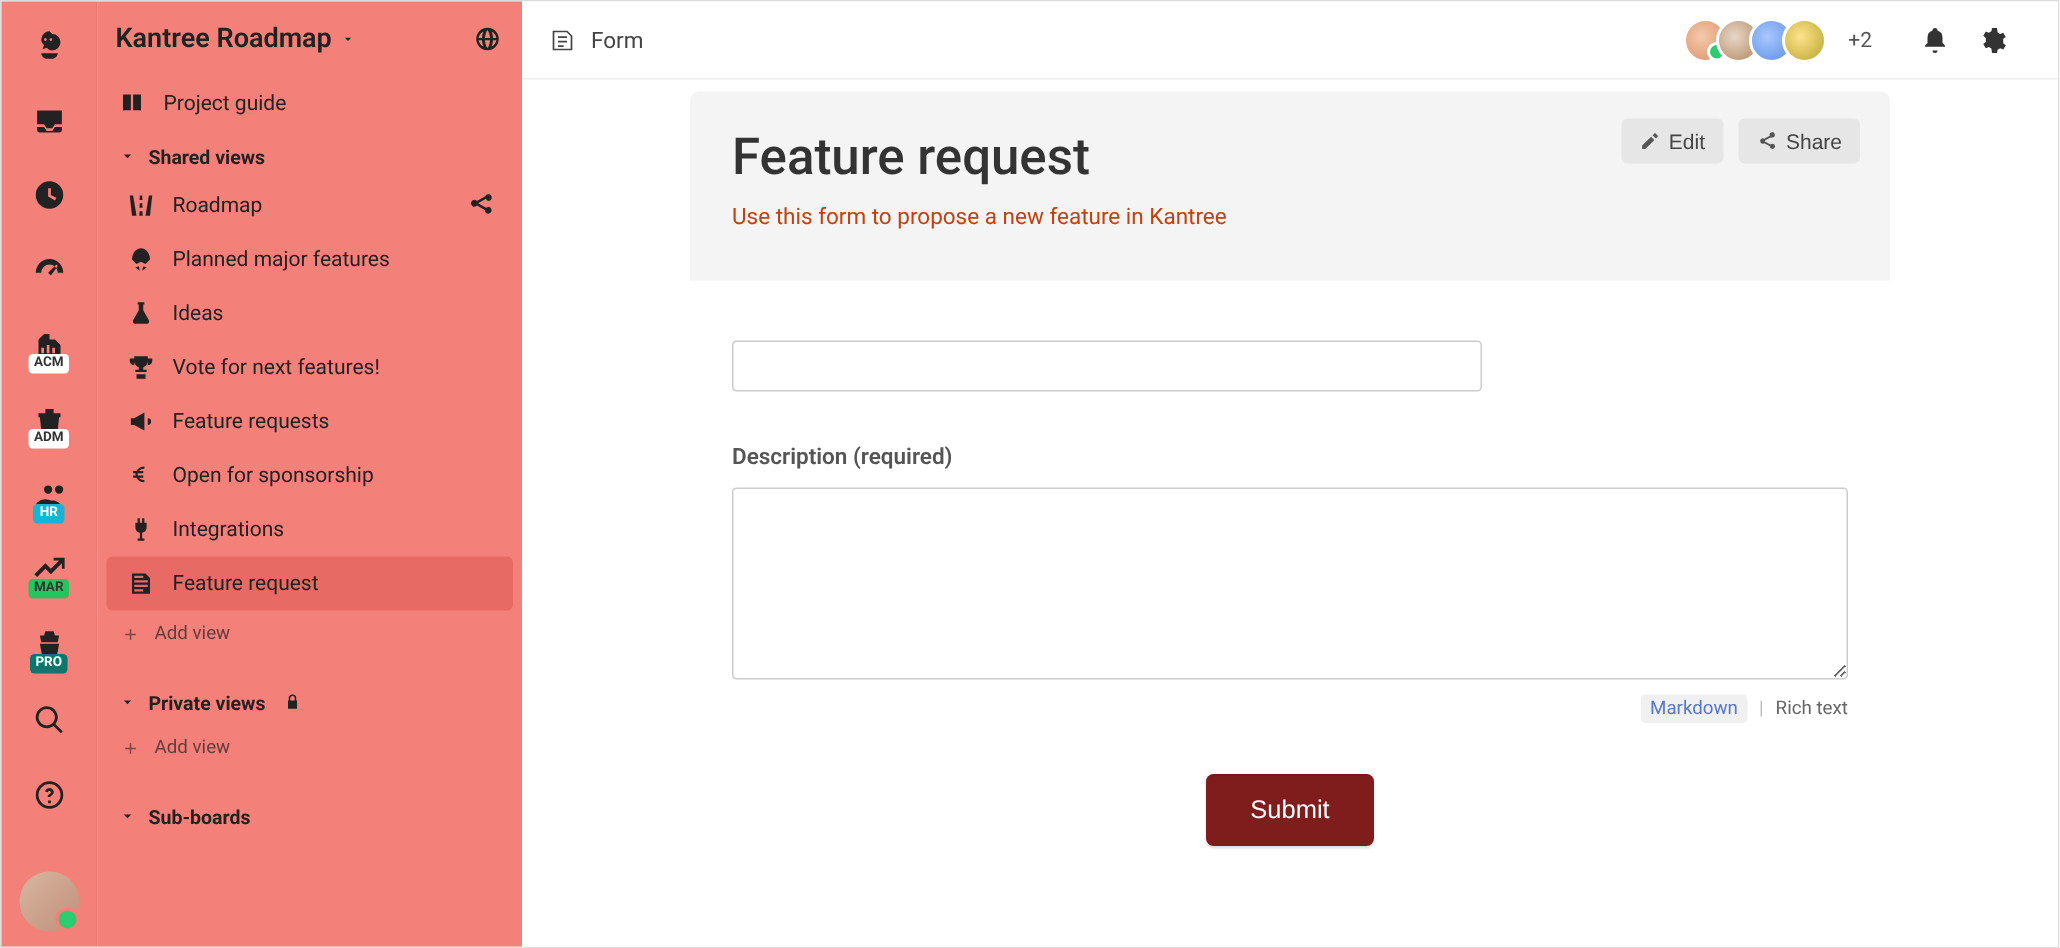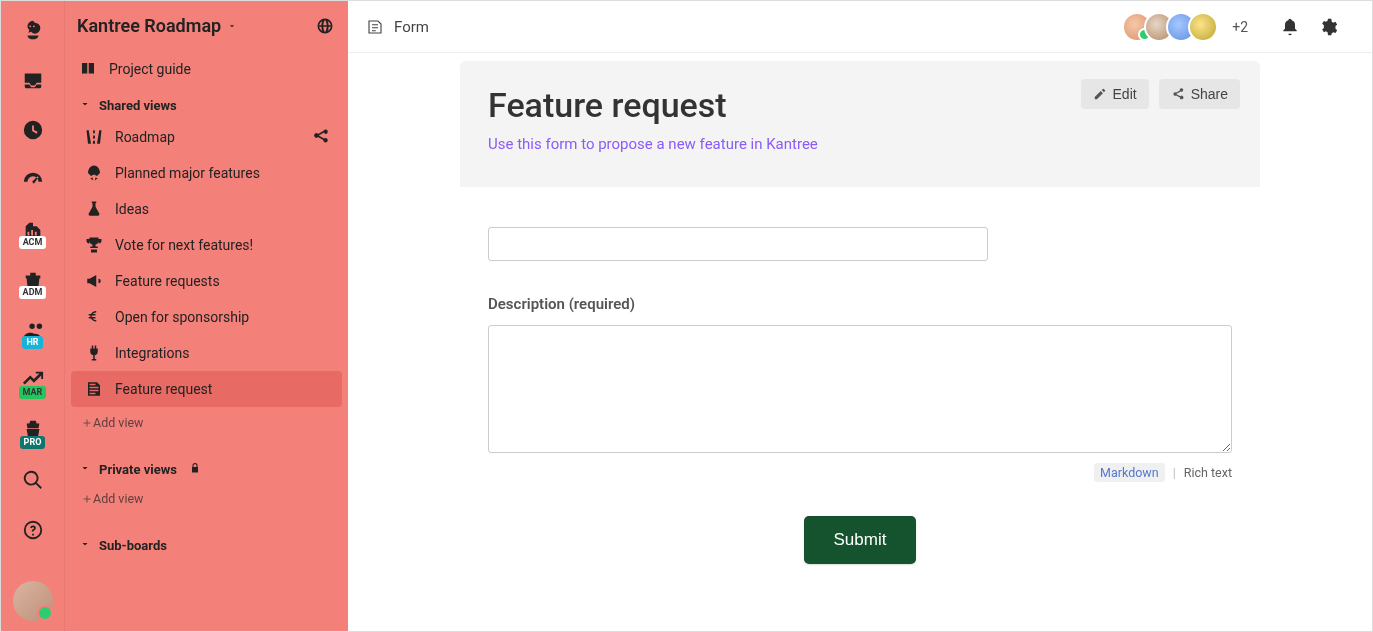--- a/index.html
+++ b/index.html
@@ -26,21 +26,21 @@
 .globe svg { width: 18px; height: 18px; fill:#222; }
 .side-scroll { overflow-y: auto; flex:1; padding-bottom: 20px; }
 .side-link { display:flex; align-items:center; gap:12px; padding: 10px 0 10px 14px; cursor:pointer; }
 .side-link svg { width:18px; height:18px; fill:#222; flex-shrink:0; }
 .section-header { display:flex; align-items:flex-start; gap:8px; padding: 10px 12px 6px 14px; font-weight:700; font-size:13px; cursor:pointer; }
 .section-header svg { width:12px; height:12px; fill:#222; }
 .view-item { display:flex; align-items:center; gap:12px; padding: 9px 12px 9px 14px; cursor:pointer; border-radius:4px; margin: 0 6px; }
 .view-item svg { width:18px; height:18px; fill:#222; flex-shrink:0; }
 .view-item.active { background: #e86a65; }
 .view-item .trailing { margin-left:auto; }
-.add-view { display:flex; align-items:center; padding: 8px 12px 8px 16px; color: rgba(34,34,34,0.7); font-size:12.5px; cursor:pointer; }
+.add-view { display:flex; align-items:center; gap:10px; padding: 8px 12px 8px 16px; color: rgba(34,34,34,0.7); font-size:12.5px; cursor:pointer; }
 .add-view svg { width:12px; height:12px; fill: rgba(34,34,34,0.6); }
 
 
 .main { flex:1; display:flex; flex-direction:column; background:#fff; position:relative; }
 .topbar { height: 52px; display:flex; align-items:center; padding: 0 34px 0 18px; border-bottom: 1px solid #eee; }
 .topbar-left { display:flex; align-items:center; gap:10px; color:#444; }
 .topbar-left svg { width:18px; height:18px; stroke:#444; fill:none; stroke-width:1.5; }
 .topbar-title { font-size:15px; color:#444; }
 .topbar-spacer { flex:1; }
 .avatars { display:flex; align-items:center; gap:0; margin-right:8px; }
@@ -51,37 +51,37 @@
 .avatar:nth-child(3){ background: radial-gradient(circle at 40% 40%, #a8c7ff, #5b8fe0);}
 .avatar:nth-child(4){ background: radial-gradient(circle at 40% 40%, #ffe38a, #b8a52f);}
 .plus-count { font-size:14px; color:#555; margin-left:6px; margin-right:14px; }
 .top-icon { width:20px; height:20px; margin-left:18px; cursor:pointer; color:#333; }
 .top-icon svg { width:20px; height:20px; fill:#333; }
 
 .content-scroll { flex:1; overflow-y:auto; padding: 8px 0 40px; }
 .form-card { max-width: 800px; margin: 0 auto; background:#fff; }
 .form-header { background:#f4f4f4; border-radius:6px 6px 0 0; padding: 24px 28px 34px; position:relative; }
 .form-title { font-size: 34px; font-weight:500; color:#333; margin-bottom:10px; }
-.form-subtitle { font-size:15px; color:#8b5cf6; }
+.form-subtitle { font-size:15px; color:#c2410c; }
 .header-actions { position:absolute; top:18px; right:20px; display:flex; gap:10px; }
 .btn-grey { background:#e6e6e6; border:none; border-radius:4px; padding:7px 12px; font-size:14px; color:#444; cursor:pointer; display:flex; align-items:center; gap:6px; }
 .btn-grey svg { width:14px; height:14px; fill:#555; }
 
 .form-body { padding: 40px 28px 20px; }
 .field-label { font-weight:600; color:#555; font-size:15px; margin-bottom:12px; display:block; }
 .text-input { width: 500px; height:34px; border:1px solid #ccc; border-radius:3px; padding:6px 8px; font-size:14px; }
 .textarea { width:100%; height:128px; border:1px solid #ccc; border-radius:3px; padding:8px; font-size:14px; resize:vertical; }
 .field-block { margin-bottom: 34px; }
 .format-row { display:flex; justify-content:flex-end; gap:8px; font-size:12.5px; color:#666; margin-top:6px; align-items:center; }
 .format-badge { background:#f0f0f0; border-radius:3px; padding:2px 6px; color:#5577cc; cursor:pointer; }
 .format-sep { color:#bbb; }
 .format-plain { cursor:pointer; color:#666; }
 
 .submit-wrap { display:flex; justify-content:center; padding-top:30px; }
-.submit-btn { background:#14532d; color:#fff; border:none; border-radius:5px; padding:14px 30px; font-size:17px; cursor:pointer; box-shadow:0 1px 0 rgba(0,0,0,0.08) inset, 0 1px 2px rgba(0,0,0,0.15); }
+.submit-btn { background:#7f1d1d; color:#fff; border:none; border-radius:5px; padding:14px 30px; font-size:17px; cursor:pointer; box-shadow:0 1px 0 rgba(0,0,0,0.08) inset, 0 1px 2px rgba(0,0,0,0.15); }
 
 
 .content-scroll::-webkit-scrollbar { width:16px; }
 .content-scroll::-webkit-scrollbar-thumb { background:#c9c9c9; border-radius:0; }
 .content-scroll::-webkit-scrollbar-track { background:#f1f1f1; }
 .content-scroll::-webkit-scrollbar-button { height:16px; background:#f1f1f1; }
 </style>
 </head>
 <body>
 

